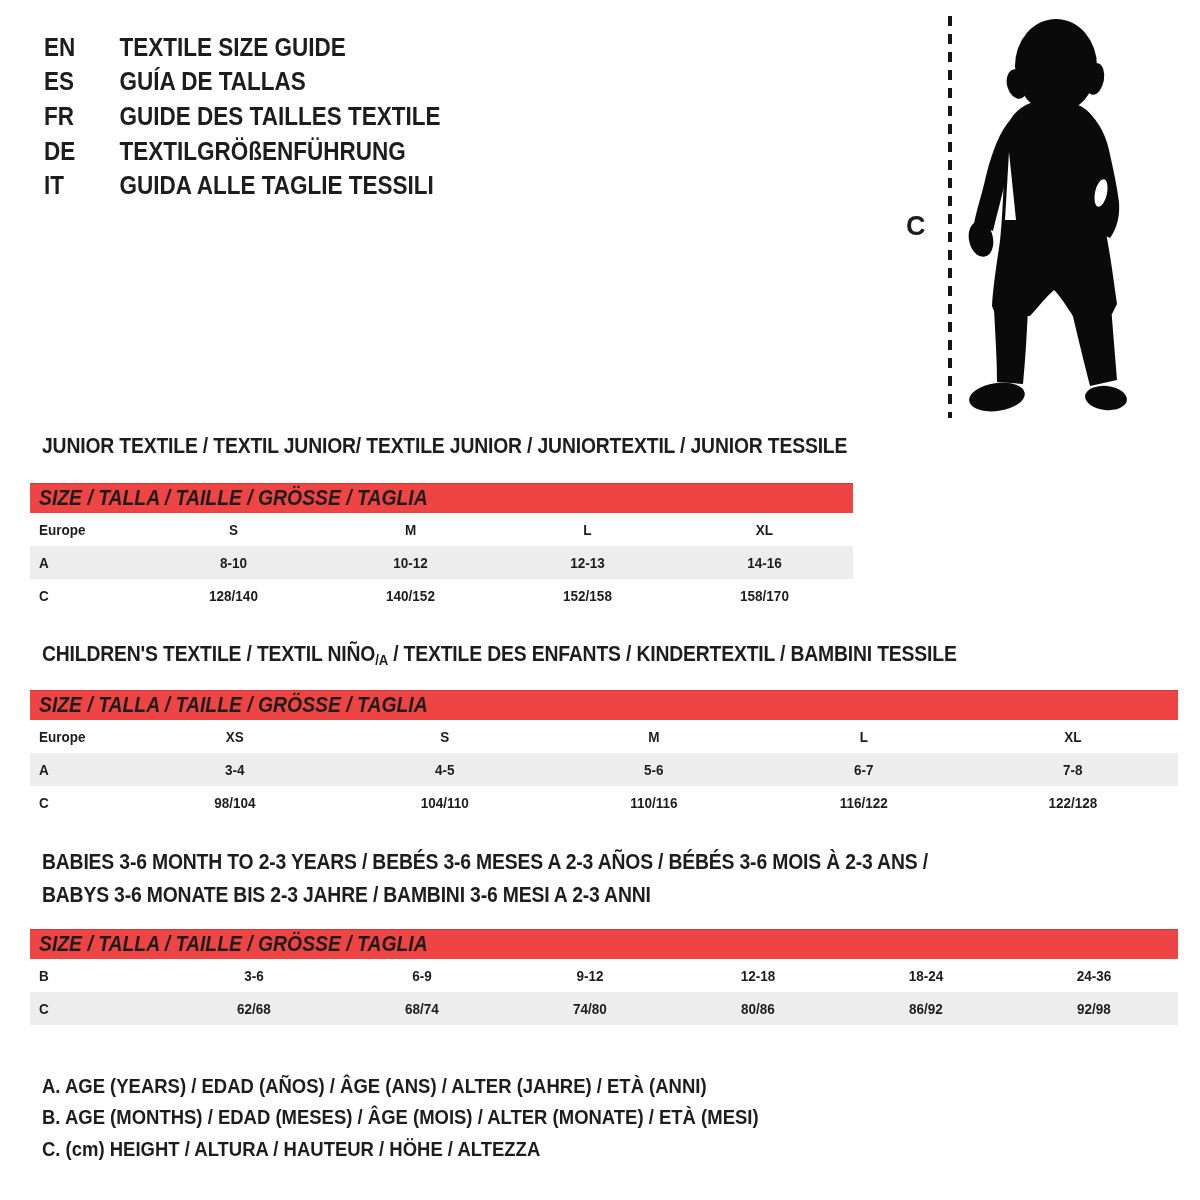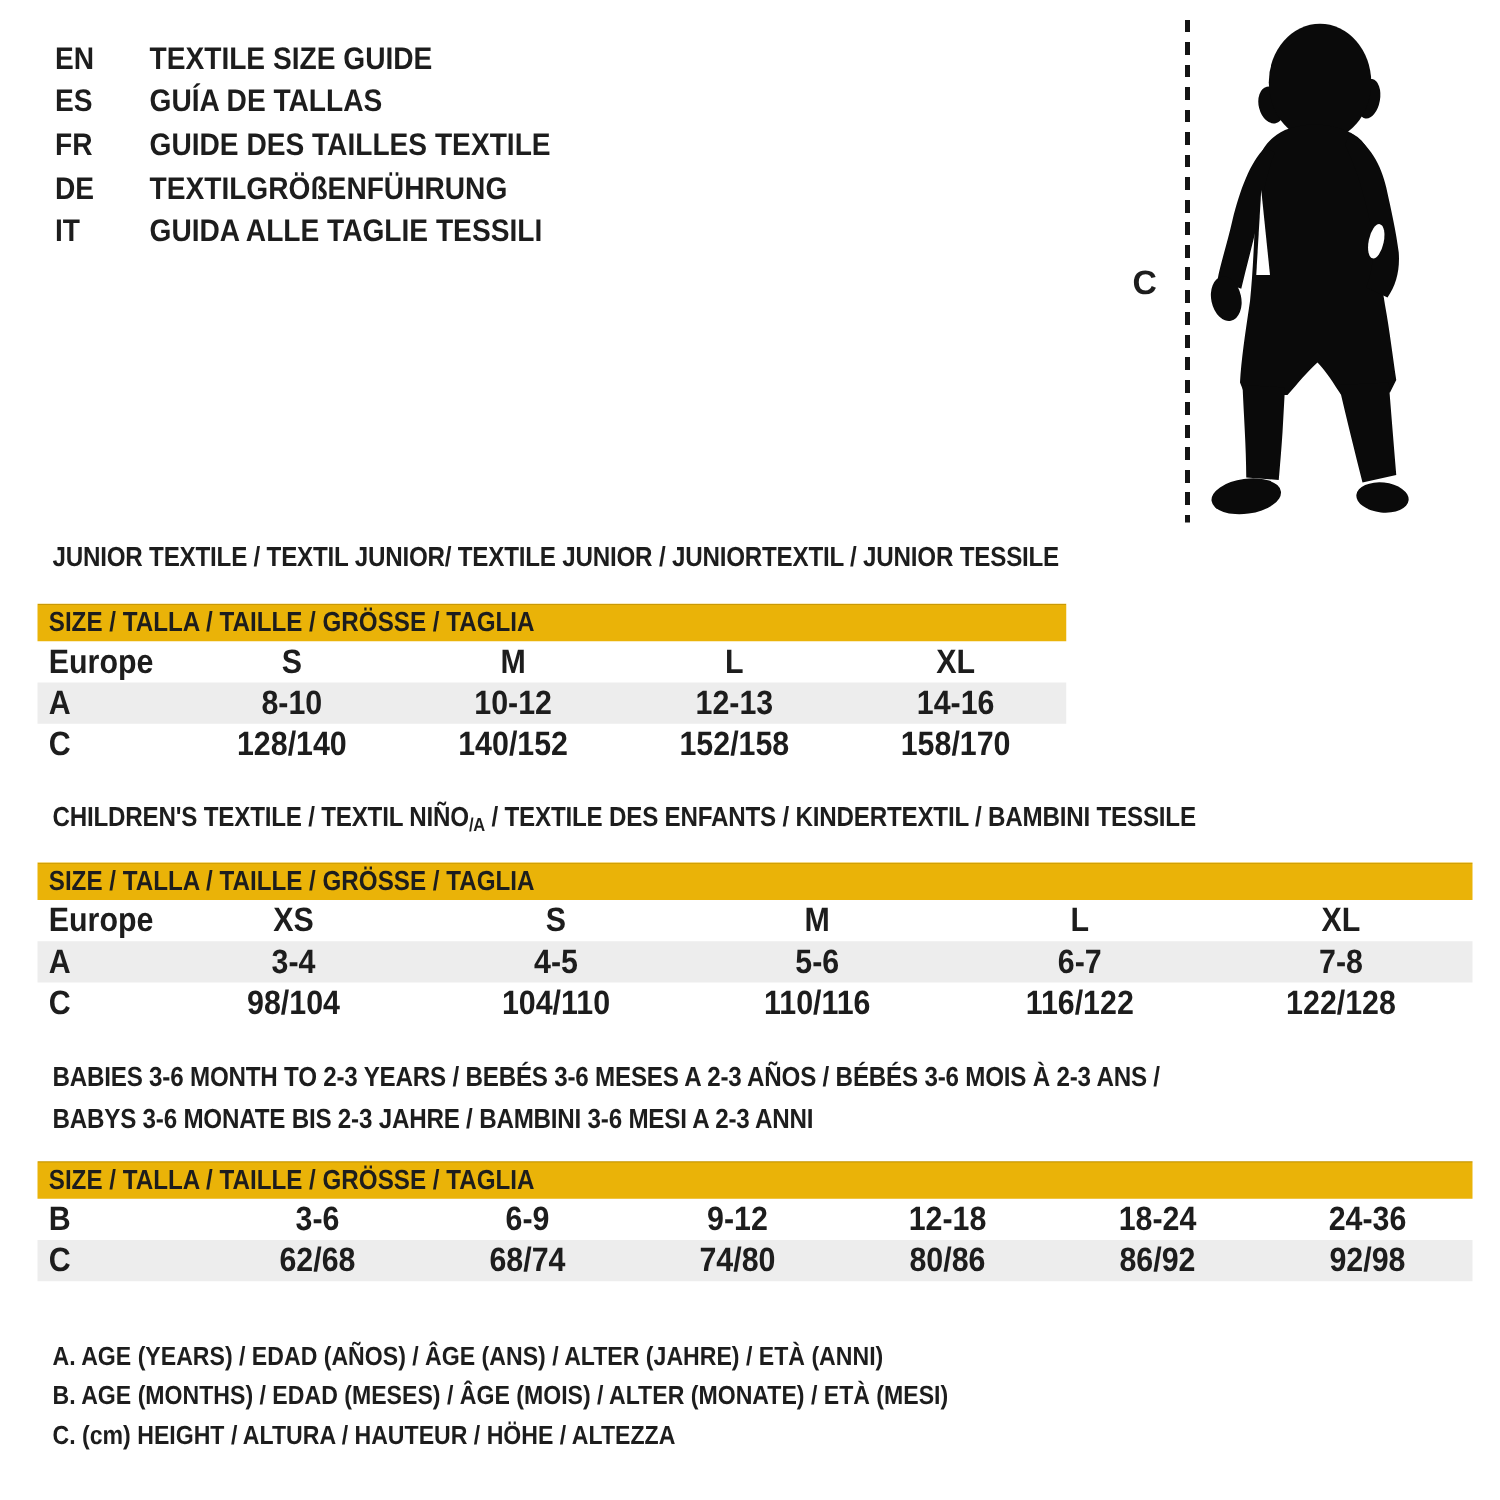--- a/index.html
+++ b/index.html
@@ -27,25 +27,25 @@
   .toddler { position:absolute; left:966px; top:16px; width:172px; height:402px; }
 
   
   .sec-title { position:absolute; margin:0; font-size:22px; line-height:33px;
                transform:scaleX(0.88); transform-origin:0 50%; white-space:nowrap;
                letter-spacing:-0.2px; }
   .sub { font-size:15px; position:relative; top:4px; }
 
   
   .size-table { position:absolute; left:30px; }
-  .t-head { height:30px; background:#eab308; display:flex; align-items:center;
+  .t-head { height:30px; background:#ef4444; display:flex; align-items:center;
             padding-left:9px; font-size:22px;
-            box-shadow: inset 0 1px 0 rgba(0,0,0,0.14); }
+            box-shadow: inset 0 1px 0 rgba(0,0,0,0.14); font-style: italic; }
   .t-head span { transform:scaleX(0.88); transform-origin:0 50%; white-space:nowrap; }
-  .t-row { height:33px; display:grid; align-items:center; font-size:27px; }
+  .t-row { height:33px; display:grid; align-items:center; font-size:15px; }
   .t-row:nth-child(2) { background:#ededed; }
   .t-label { padding-left:10px; transform:scaleX(0.9); transform-origin:0 50%; }
   .t-cell { text-align:center; transform:scaleX(0.9); }
 
   
   .legend { position:absolute; left:42px; top:1070px; font-size:21px;text-align:right; }
   .legend-line { height:31.5px; display:flex; align-items:center;
                  transform:scaleX(0.88); transform-origin:0 50%; white-space:nowrap; }
 </style>
 </head>

